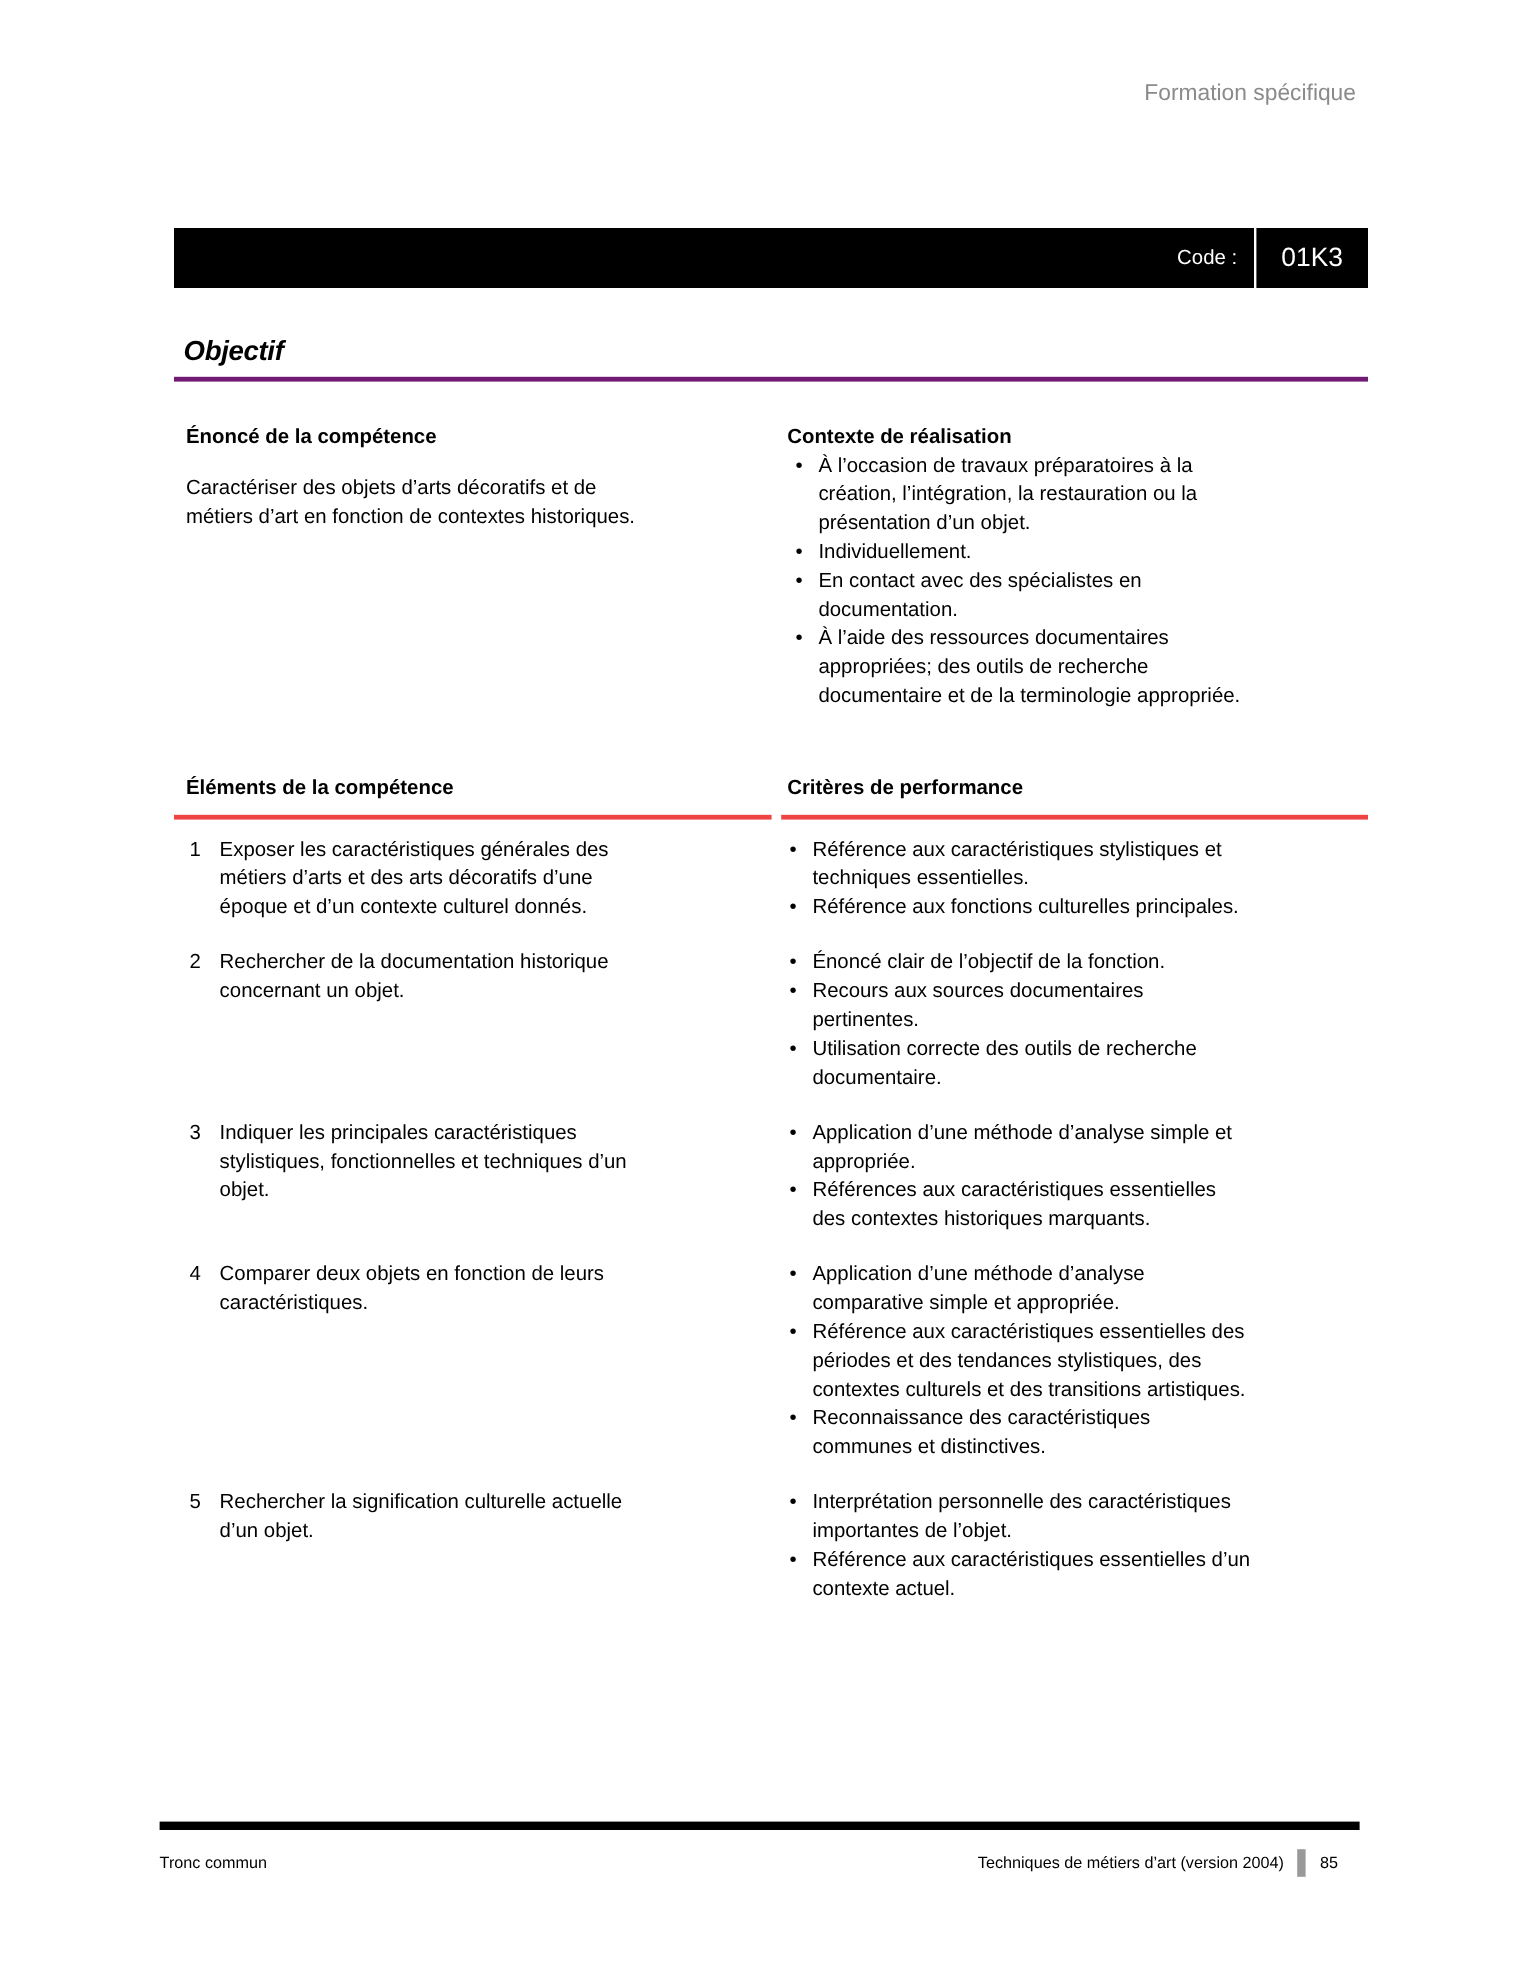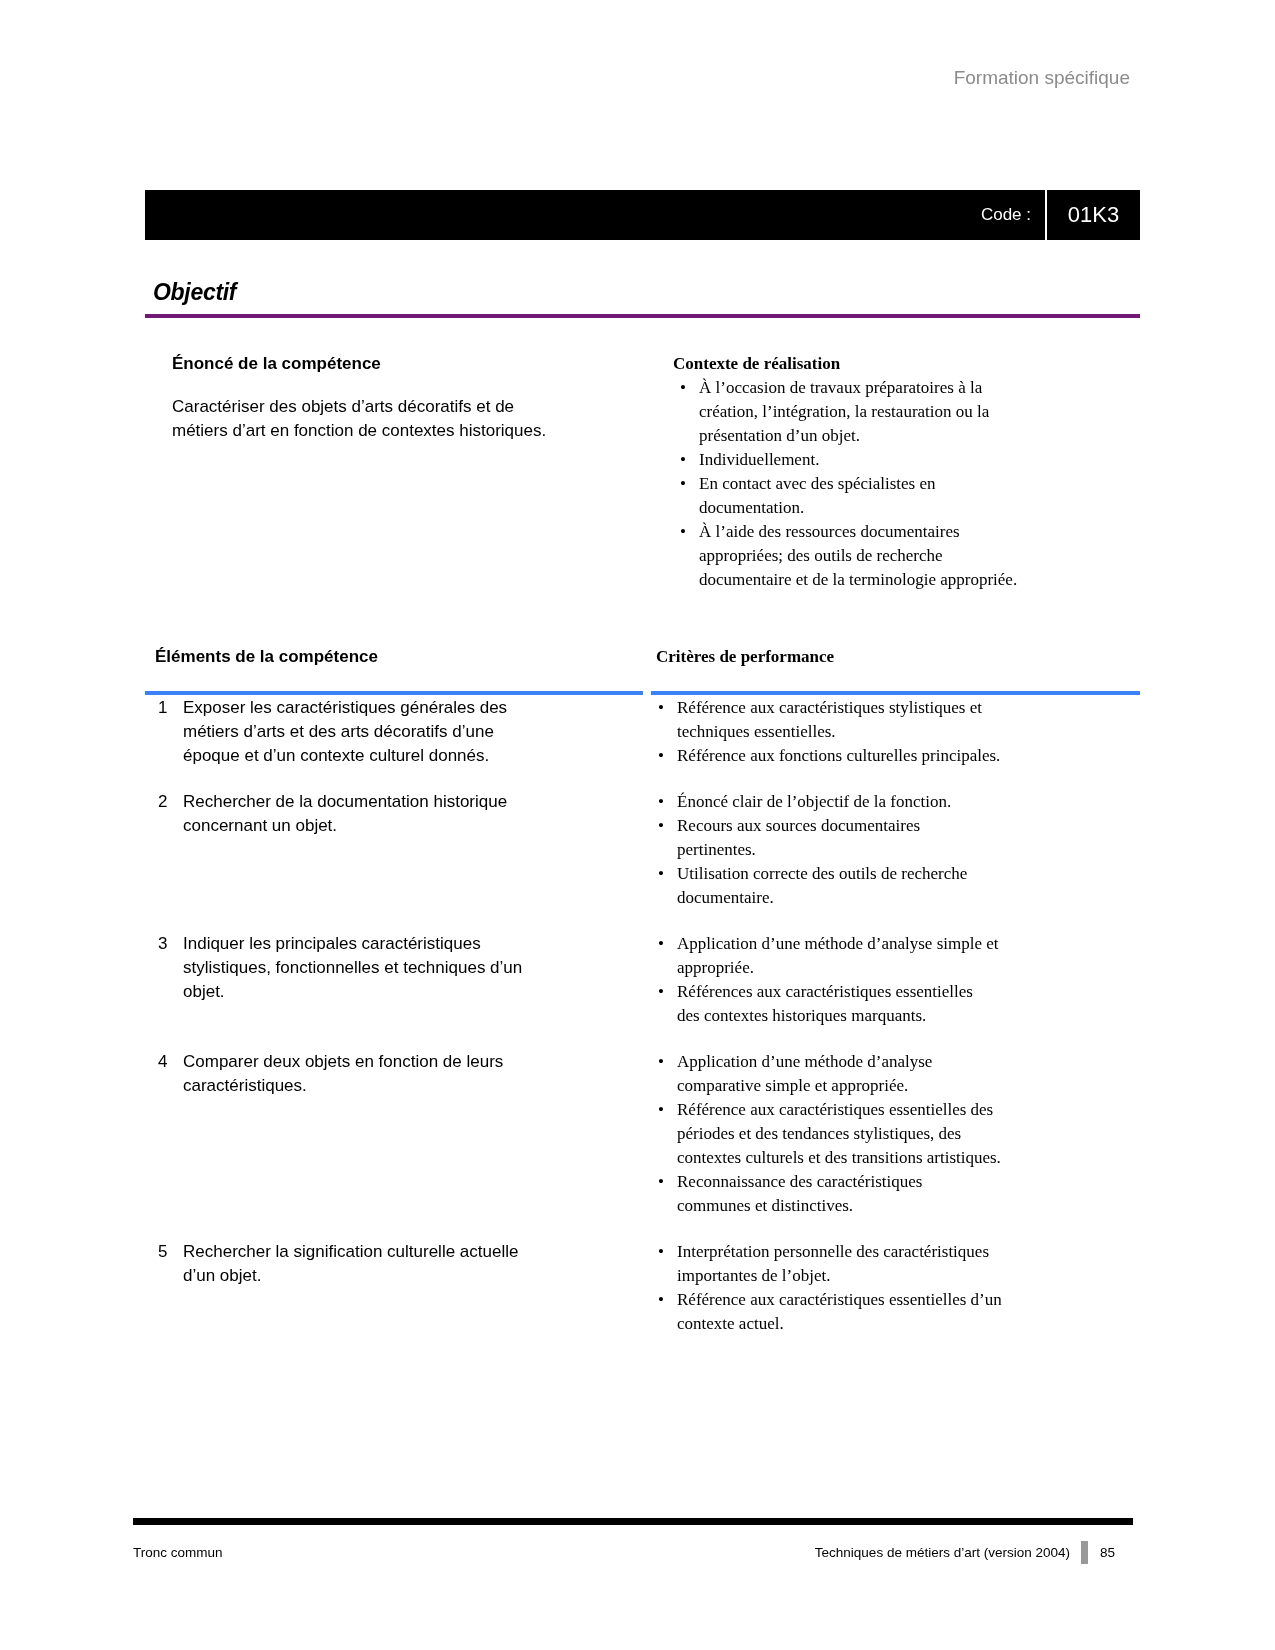--- a/index.html
+++ b/index.html
@@ -45,39 +45,39 @@
   .titles .t-right{flex:1;}
   .col-title{
     font-weight:bold;font-style:italic;font-size:23px;line-height:26px;
     letter-spacing:-0.3px;
   }
 
   
   .two-col{
     display:grid;grid-template-columns:498px 489px;column-gap:8px;
   }
-  .top-section{position:absolute;top:352px;left:162px;width:995px;}
+  .top-section{position:absolute;top:352px;left:145px;width:995px;}
   .sec-header{font-weight:bold;}
   .left-pad{padding-left:10px;box-sizing:border-box;}
-  .right-pad{padding-left:5px;box-sizing:border-box;font-family:Liberation Serif, serif;}
+  .right-pad{padding-left:5px;box-sizing:border-box;}
   .sec-body{margin-top:19px;}
 
   
   .blist{margin:0;padding:0;list-style:none;}
   .bitem{display:flex;}
   .bitem .dot{width:26px;flex:0 0 26px;padding-left:7px;box-sizing:border-box;}
   .bitem .dot::before{content:"•";}
   .bitem .t{flex:1;}
 
   
   .table-header{
     position:absolute;top:645px;left:145px;width:995px;
   }
   .table-header .cell{
-    font-weight:bold;border-bottom:4px solid #3b82f6;padding-bottom:22px;
+    font-weight:bold;border-bottom:4px solid #ef4444;padding-bottom:10px;
   }
   .table-rows{position:absolute;top:679px;left:145px;width:995px;}
   .row{margin-top:22px;}
   .row:first-child{margin-top:17px;}
   .elem{display:flex;}
   .elem .num{width:38px;flex:0 0 38px;padding-left:13px;box-sizing:border-box;}
   .elem .t{flex:1;}
 
   
   .footer-rule{

